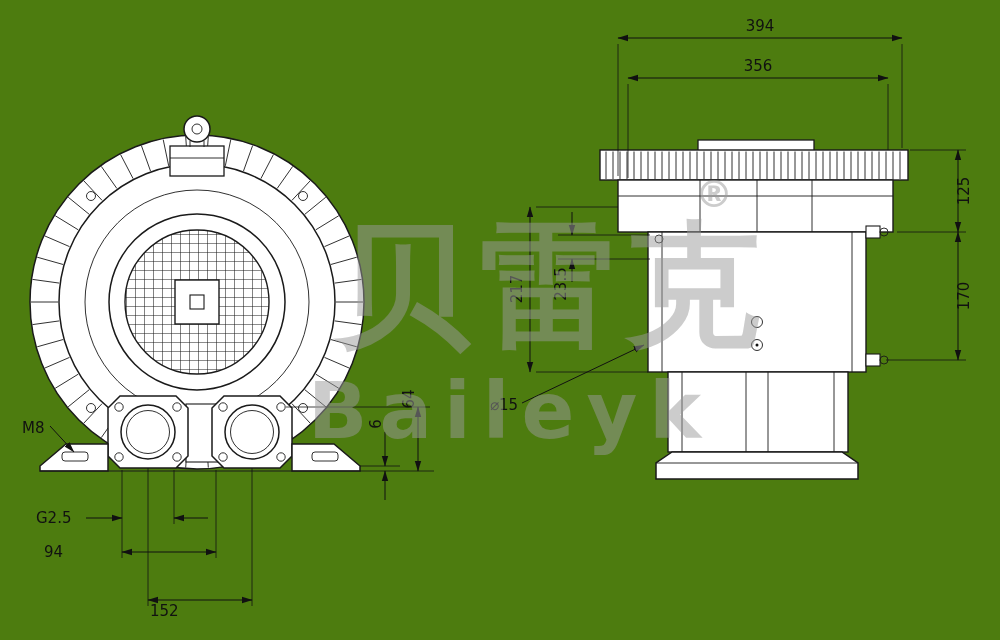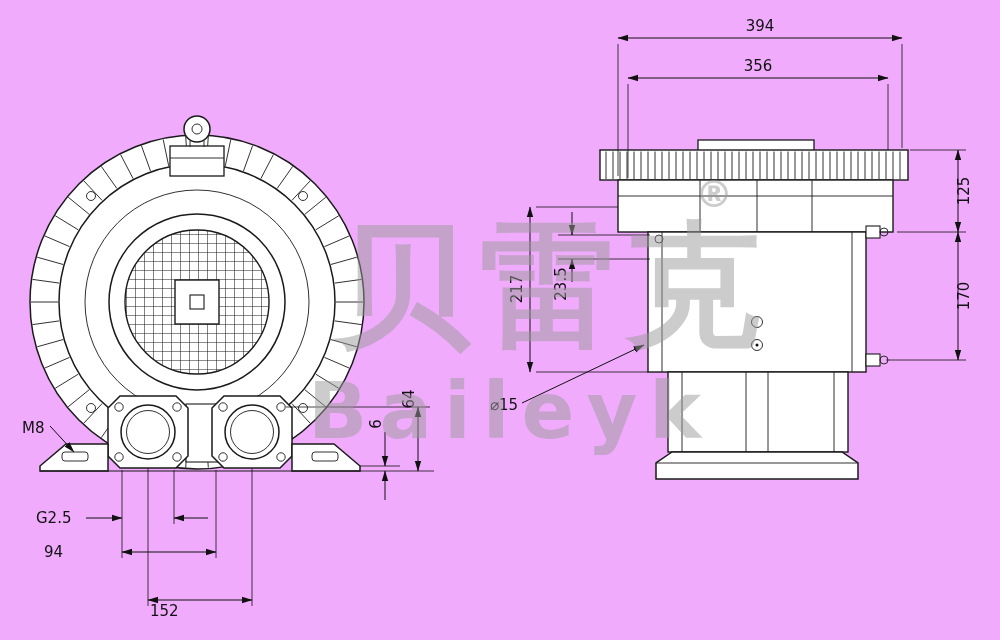--- a/index.html
+++ b/index.html
@@ -1,16 +1,16 @@
 <!DOCTYPE html>
 <html><head>
 <meta charset="utf-8">
 <style>
   html,body{margin:0;padding:0;background:#ffffff;}
-  .sheet{position:relative;width:1000px;height:640px;background:#f0abfc;overflow:hidden;}
+  .sheet{position:relative;width:1000px;height:640px;background:#4d7c0f;overflow:hidden;}
   svg{display:block;}
   .outline{fill:#fff;stroke:#1a1a1a;stroke-width:1.5;}
   .thin{fill:none;stroke:#1a1a1a;stroke-width:0.9;}
   .ext{stroke:#111;stroke-width:0.8;fill:none;}
   .dim{stroke:#111;stroke-width:1;fill:none;}
   .dimtxt{font-family:"DejaVu Sans","Liberation Sans",sans-serif;font-size:15px;fill:#111;}
   .wm{font-family:"DejaVu Sans","Liberation Sans",sans-serif;fill:#9a9a9a;opacity:.5;font-weight:bold;}
 </style>
 </head>
 <body>

